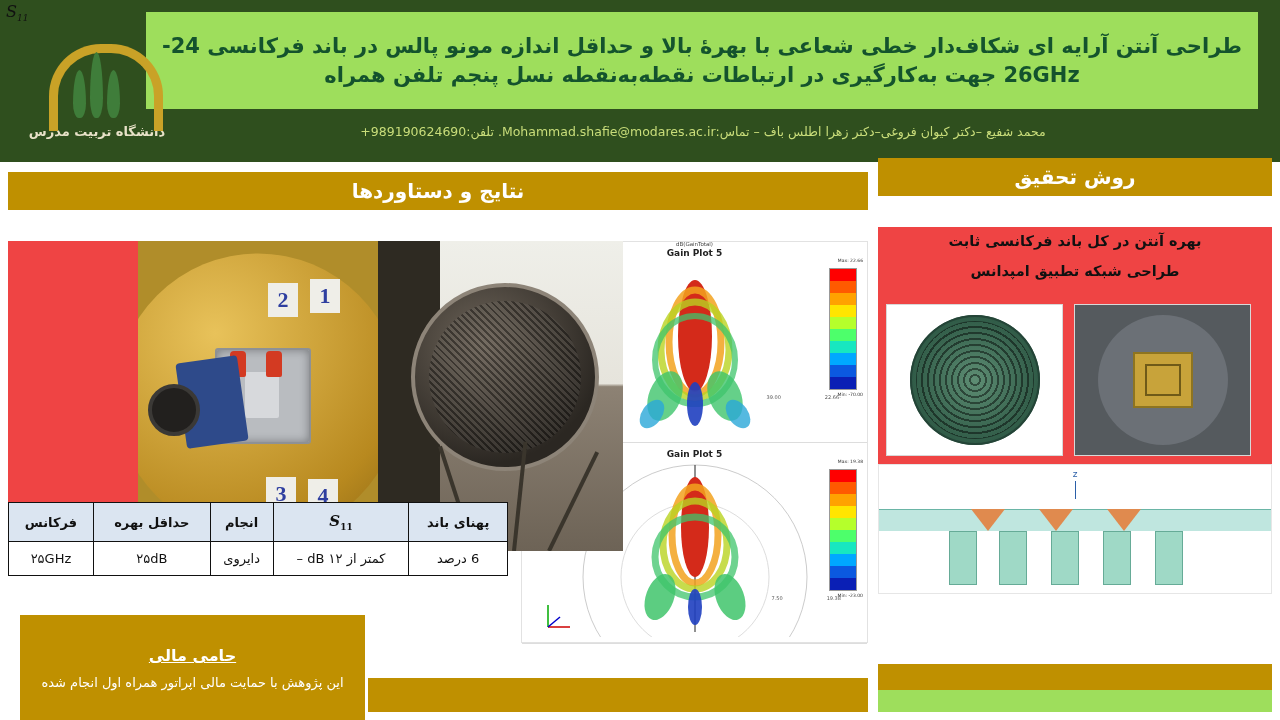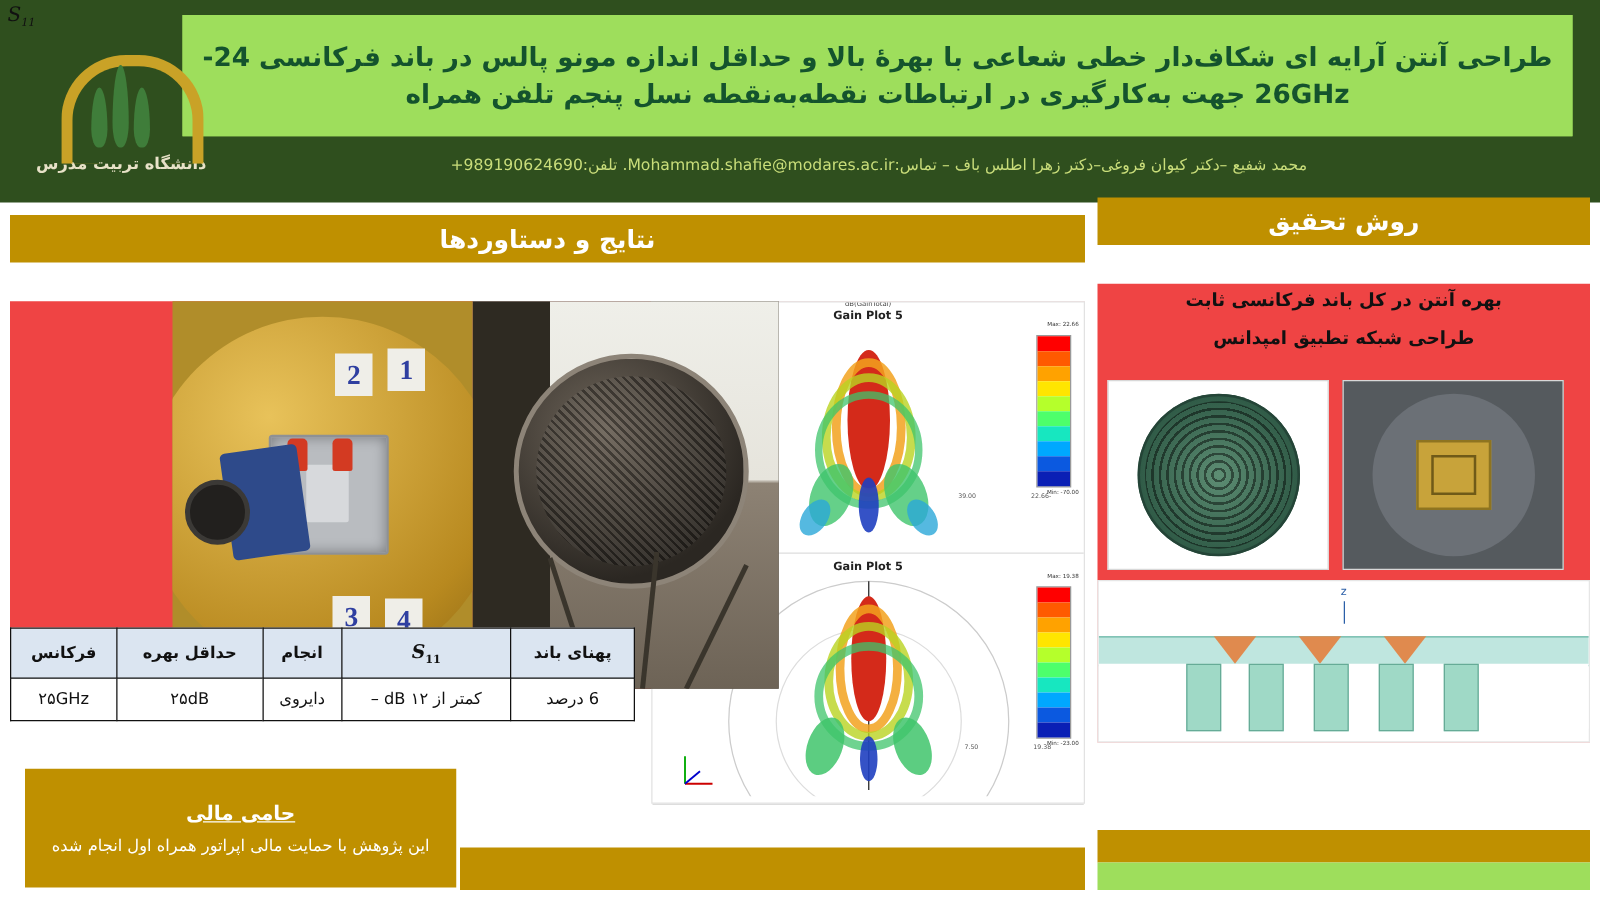--- a/index.html
+++ b/index.html
@@ -137,21 +137,21 @@
   table.res th,table.res td{
     border:1px solid #111;text-align:center;font-size:13px;padding:9px 4px;color:#111;
   }
   table.res th{background:#dbe5f1;font-weight:bold;}
   table.res td{background:#ffffff;font-size:13px;}
   .s11{font-family:"DejaVu Serif","Liberation Serif",serif;font-style:italic;font-size:15px;}
   .s11 sub{font-size:9px;font-style:normal;}
 
   
   .sponsor{
-    position:absolute;left:12px;top:443px;width:345px;height:95px;background:#bf9000;color:#fff;
+    position:absolute;left:12px;top:443px;width:345px;height:106px;background:#bf9000;color:#fff;
     display:flex;flex-direction:column;align-items:center;justify-content:center;direction:rtl;
   }
   .sponsor h4{margin:0 0 10px 0;font-size:16px;font-weight:bold;text-decoration:underline;}
   .sponsor p{margin:0;font-size:13px;}
 
   
   .method-text{
     margin-top:20px;text-align:center;direction:rtl;color:#111;font-size:14.5px;line-height:2.05;
     font-weight:bold;
   }

